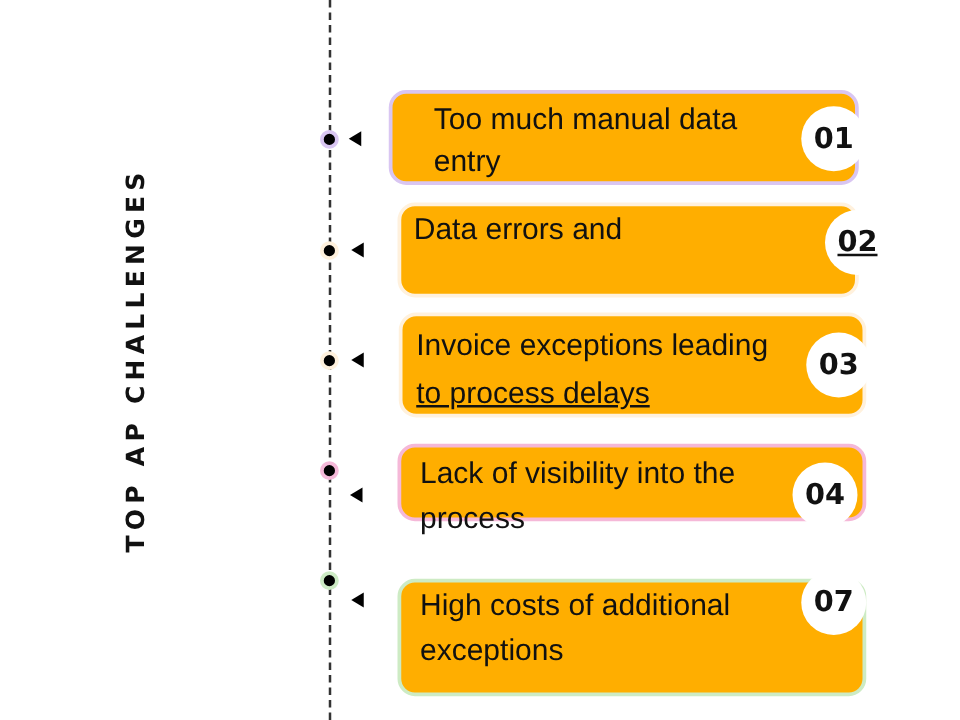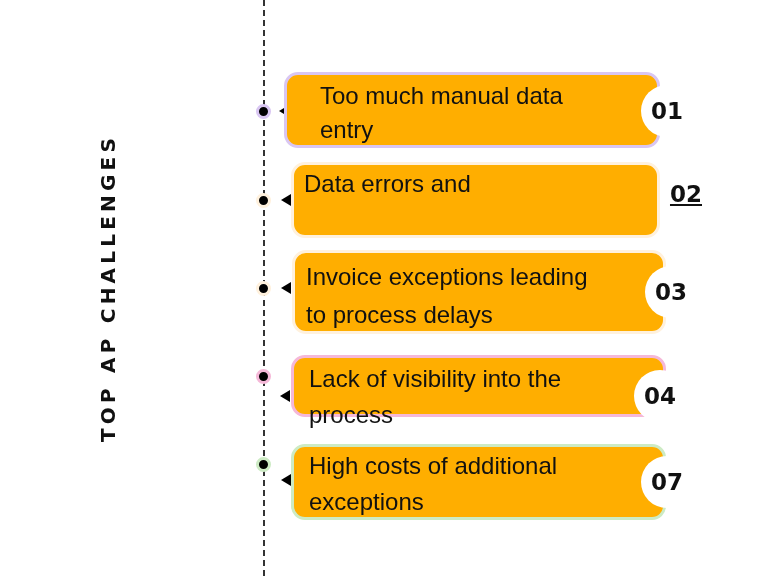--- a/index.html
+++ b/index.html
@@ -1,21 +1,21 @@
 <!DOCTYPE html>
 <html><head>
 <meta charset="utf-8">
 <style>
   html, body { margin:0; padding:0; }
   body { width:768px; height:576px; background:#ffffff; position:relative; overflow:hidden; font-family:"Liberation Sans", sans-serif; }
   .title { position:absolute; left:108px; top:288px; transform:translate(-50%,-50%) rotate(-90deg); white-space:nowrap; font-family:"DejaVu Sans", sans-serif; font-weight:bold; font-size:20px; letter-spacing:4.2px; color:#111; }
   .timeline { position:absolute; left:263px; top:0; width:0; height:576px; border-left:2px dashed #333; }
   .dot { position:absolute; width:9px; height:9px; border-radius:50%; background:#000; box-sizing:content-box; border:3px solid transparent; }
   .arrow { position:absolute; width:0; height:0; border-top:6px solid transparent; border-bottom:6px solid transparent; border-right:10px solid #000; }
-  .card { position:absolute; background:#FFAE00; border-radius:14px; box-sizing:border-box; border:3px solid transparent; }
+  .card { position:absolute; background:#FFAE00; border-radius:14px; box-sizing:border-box; border:3px solid transparent;margin-left:27px; }
   .card-text { position:absolute; font-size:24px; line-height:34px; color:#111; white-space:nowrap; }
   .num-badge { position:absolute; width:52px; height:52px; border-radius:50%; background:#fff; display:flex; align-items:center; justify-content:center; font-family:"DejaVu Sans", sans-serif; font-weight:bold; font-size:23px; color:#111; }
 </style>
 </head>
 <body>
 
 <div class="title">TOP AP CHALLENGES</div>
 <div class="timeline"></div>
 
 <div>
@@ -35,36 +35,36 @@
     <span class="card-text" style="left:10px; top:2px;">Data errors and</span>
   </div>
   <div class="num-badge" style="left:660px; top:168px;text-decoration:underline;">02</div>
 </div>
 
 <div>
   <div class="dot" style="left:256px; top:281px; border-color:#FFF1DD;"></div>
   <div class="arrow" style="left:281px; top:282px;"></div>
   <div class="card" style="left:292px; top:250px; width:374px; height:84px; border-color:#FFF1DD;">
     <span class="card-text" style="left:11px; top:7px;">Invoice exceptions leading</span>
-    <span class="card-text" style="left:11px; top:45px;">to process delays</span>
+    <span class="card-text" style="left:11px; top:45px;text-decoration:underline;">to process delays</span>
   </div>
   <div class="num-badge" style="left:645px; top:266px;">03</div>
 </div>
 
 <div>
   <div class="dot" style="left:256px; top:369px; border-color:#F5B8D8;"></div>
   <div class="arrow" style="left:280px; top:390px;"></div>
   <div class="card" style="left:291px; top:355px; width:375px; height:62px; border-color:#F5B8D8;">
     <span class="card-text" style="left:15px; top:4px;">Lack of visibility into the</span>
     <span class="card-text" style="left:15px; top:40px;">process</span>
   </div>
   <div class="num-badge" style="left:634px; top:370px;">04</div>
 </div>
 
 <div>
   <div class="dot" style="left:256px; top:457px; border-color:#CDEBC4;"></div>
   <div class="arrow" style="left:281px; top:474px;"></div>
-  <div class="card" style="left:291px; top:444px; width:375px; height:76px; border-color:#CDEBC4;">
+  <div class="card" style="left:291px; top:463px; width:375px; height:94px; border-color:#CDEBC4;">
     <span class="card-text" style="left:15px; top:2px;">High costs of additional</span>
     <span class="card-text" style="left:15px; top:38px;">exceptions</span>
   </div>
   <div class="num-badge" style="left:641px; top:456px;">07</div>
 </div>
 
 </body></html>

